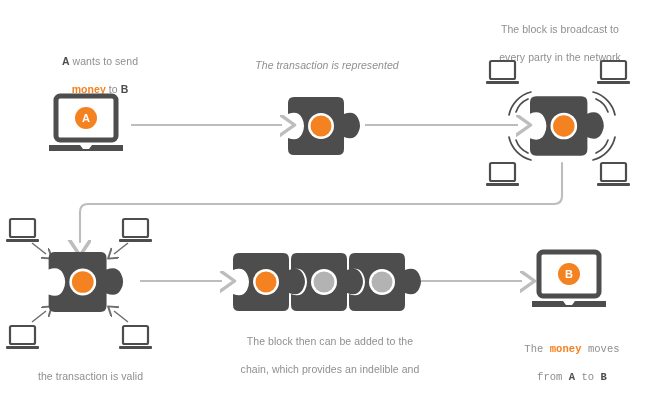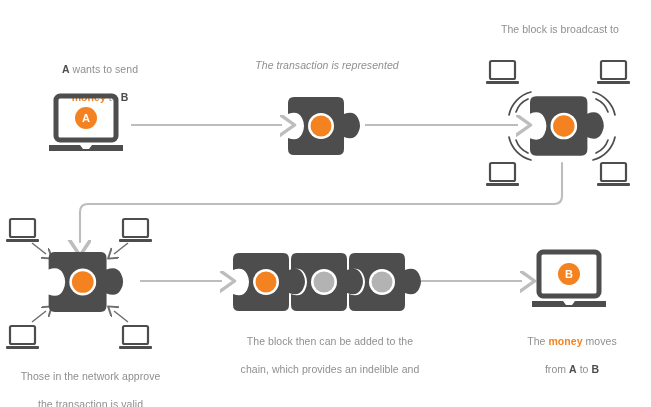--- a/index.html
+++ b/index.html
@@ -43,44 +43,44 @@
     font-size: 11px;
     font-weight: bold;
     fill: #ffffff;
   }
 </style>
 </head>
 <body>
 
 <div id="canvas">
 
-  <div class="cap" style="left:20px; top:48px; width:160px;">
+  <div class="cap" style="left:20px; top:40px; width:160px;">
     <div><b>A</b><span> wants to send</span></div>
     <div><span class="money">money</span><span> to </span><b>B</b></div>
   </div>
 
   <div class="cap" style="left:232px; top:44px; width:190px;font-style:italic;">
     <div>The transaction is represented</div>
   </div>
 
   <div class="cap" style="left:478px; top:8px; width:164px;">
     <div>The block is broadcast to</div>
+    <div>every party in the network</div>
   </div>
 
   <div class="cap" style="left:3px; top:355px; width:175px;">
-    <div>Those in the network approve</div>
     <div>the transaction is valid</div>
   </div>
 
   <div class="cap" style="left:215px; top:320px; width:230px;">
     <div>The block then can be added to the</div>
     <div>chain, which provides an indelible and</div>
   </div>
 
-  <div class="cap" style="left:497px; top:320px; width:150px;">
+  <div class="cap" style="left:497px; top:328px; width:150px;font-family:Liberation Mono, monospace;">
     <div><span>The </span><span class="money">money</span><span> moves</span></div>
     <div><span>from </span><b>A</b><span> to </span><b>B</b></div>
   </div>
 
   <svg style="position:absolute; left:0; top:0;" width="651" height="407">
     <defs>
       <marker id="ah" markerWidth="12" markerHeight="12" refX="1" refY="5" orient="auto" markerUnits="strokeWidth">
         <path d="M0,0 L7,5 L0,10" fill="none" stroke="#BDBDBD" stroke-width="1.6" stroke-linecap="round" stroke-linejoin="round"></path>
       </marker>
       <marker id="ahs" markerWidth="10" markerHeight="10" refX="1" refY="4" orient="auto" markerUnits="strokeWidth">

